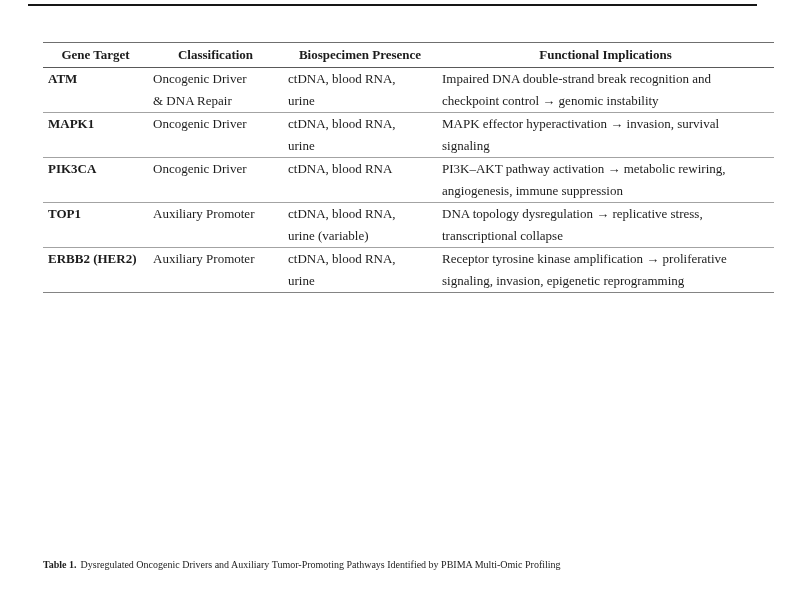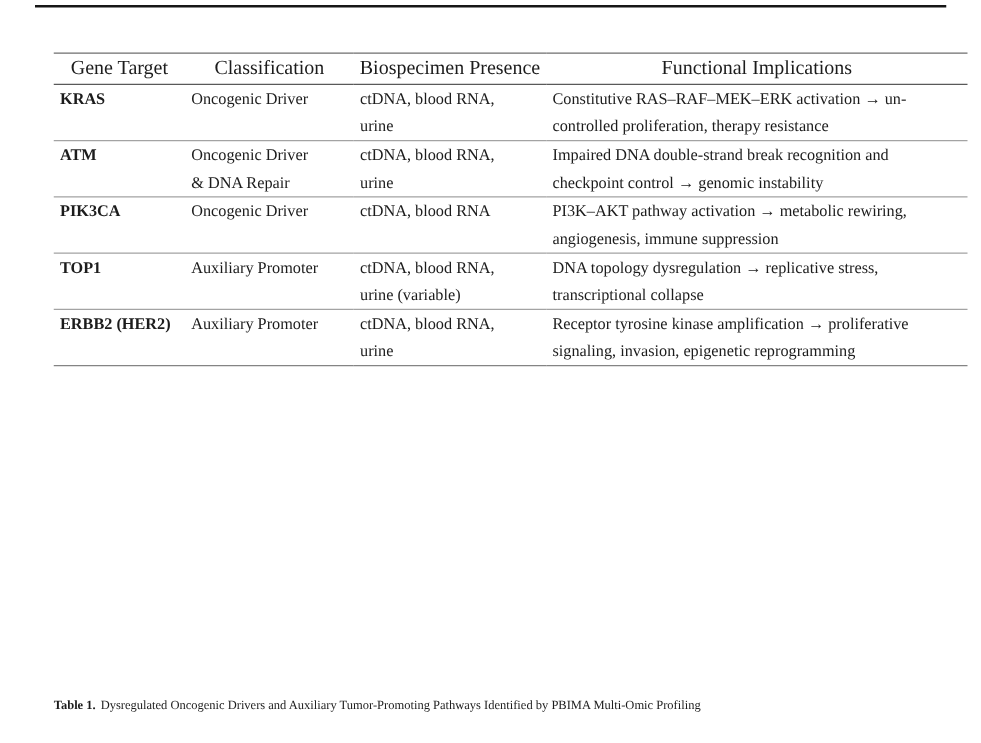--- a/index.html
+++ b/index.html
@@ -32,22 +32,22 @@
   table.data-table {
     border-collapse: collapse;
     table-layout: fixed;
     width: 731px;
   }
   col.c1 { width: 105px; }
   col.c2 { width: 135px; }
   col.c3 { width: 154px; }
   col.c4 { width: 337px; }
   thead th {
-    font-size: 16px;
-    font-weight: normal;
+    font-size: 13px;
+    font-weight: bold;
     text-align: center;
     height: 24px;
     line-height: 24px;
     padding: 0;
     vertical-align: middle;
     border-top: 1.5px solid #6f6f6f;
     border-bottom: 1.5px solid #595959;
     white-space: nowrap;
     overflow: visible;
   }
@@ -96,35 +96,35 @@
     <thead>
       <tr>
         <th>Gene Target</th>
         <th>Classification</th>
         <th>Biospecimen Presence</th>
         <th>Functional Implications</th>
       </tr>
     </thead>
     <tbody>
         <tr>
-          <td class="cell-gene">KRAS</td>
-          <td class="cell-classification">Oncogenic Driver</td>
-          <td class="cell-biospecimen">ctDNA, blood RNA,
-urine</td>
-          <td class="cell-implications">Constitutive RAS–RAF–MEK–ERK activation → un-
-controlled proliferation, therapy resistance</td>
-        </tr>
-        <tr>
           <td class="cell-gene">ATM</td>
           <td class="cell-classification">Oncogenic Driver
 &amp; DNA Repair</td>
           <td class="cell-biospecimen">ctDNA, blood RNA,
 urine</td>
           <td class="cell-implications">Impaired DNA double-strand break recognition and
 checkpoint control → genomic instability</td>
+        </tr>
+        <tr>
+          <td class="cell-gene">MAPK1</td>
+          <td class="cell-classification">Oncogenic Driver</td>
+          <td class="cell-biospecimen">ctDNA, blood RNA,
+urine</td>
+          <td class="cell-implications">MAPK effector hyperactivation → invasion, survival
+signaling</td>
         </tr>
         <tr>
           <td class="cell-gene">PIK3CA</td>
           <td class="cell-classification">Oncogenic Driver</td>
           <td class="cell-biospecimen">ctDNA, blood RNA</td>
           <td class="cell-implications">PI3K–AKT pathway activation → metabolic rewiring,
 angiogenesis, immune suppression</td>
         </tr>
         <tr>
           <td class="cell-gene">TOP1</td>

